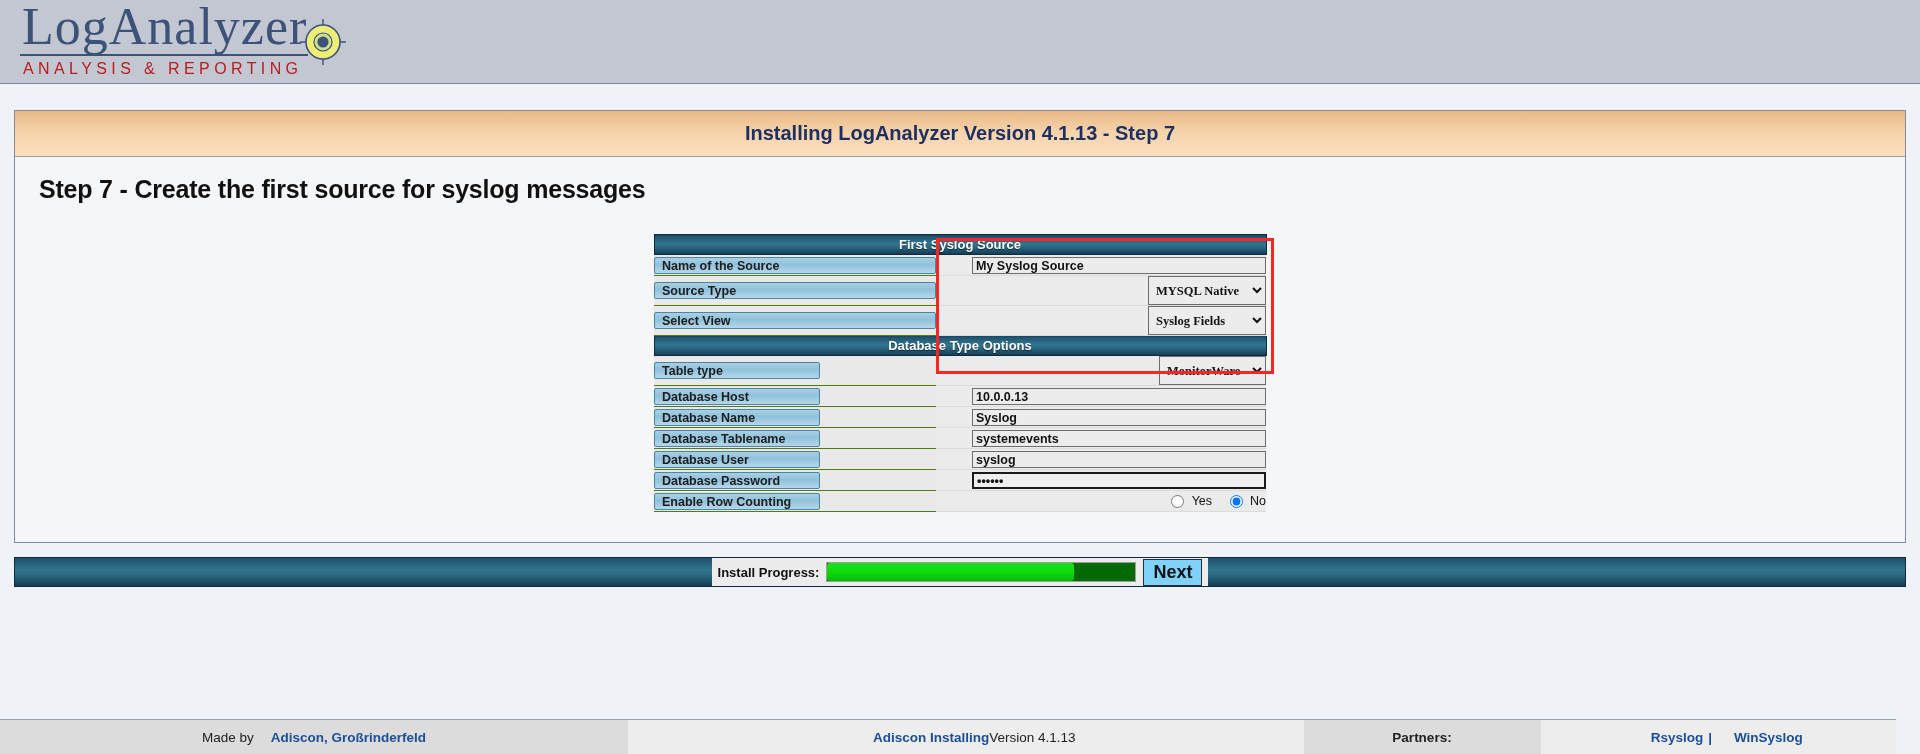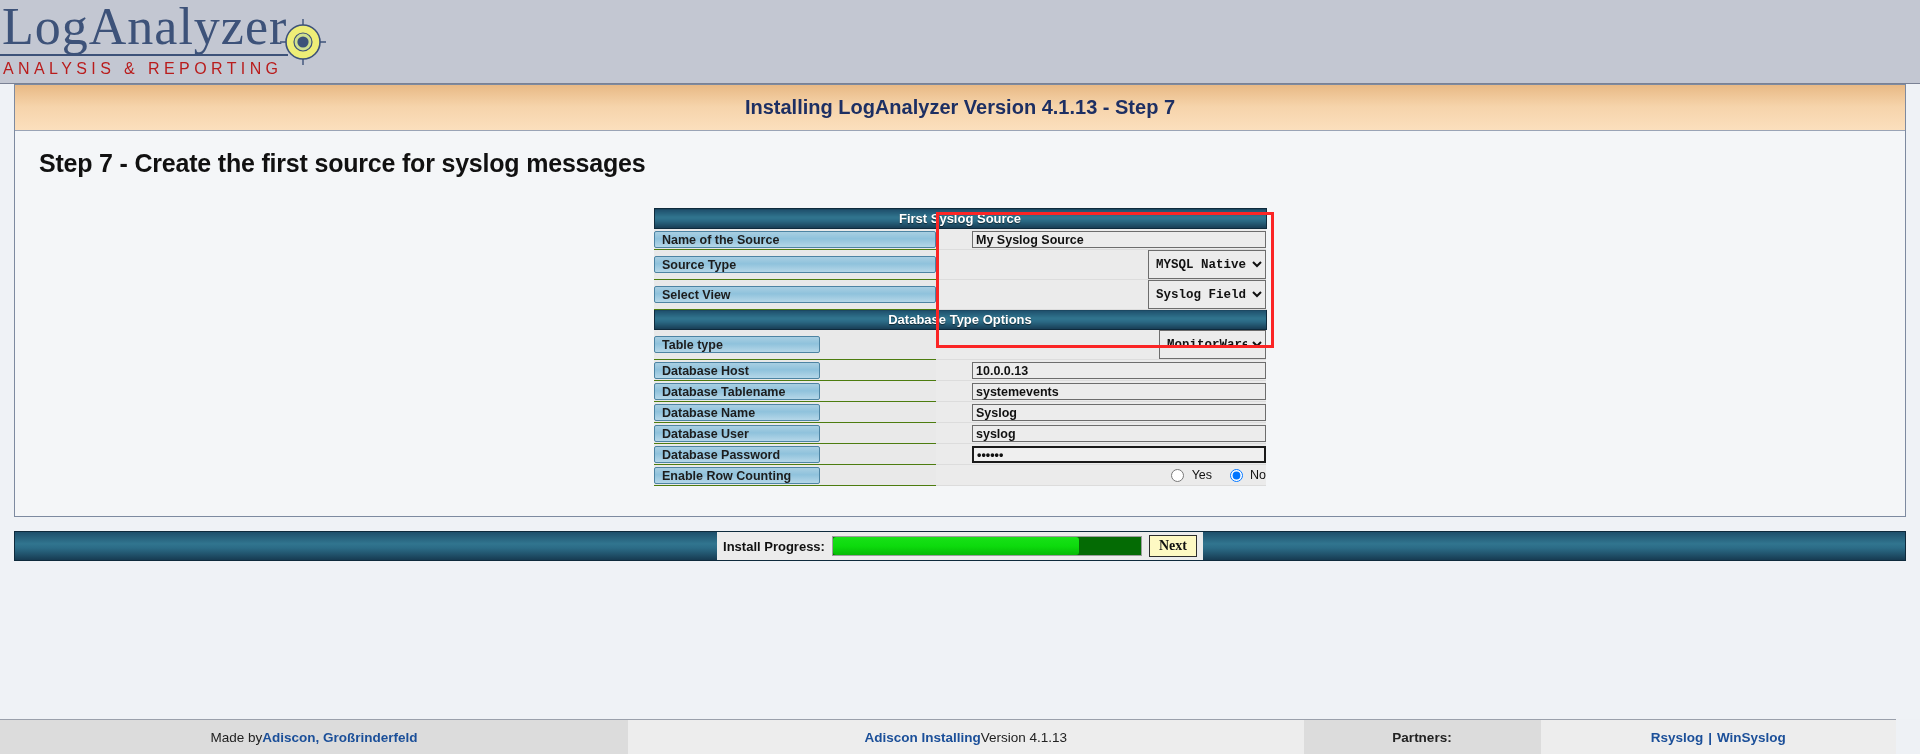--- a/index.html
+++ b/index.html
@@ -14,21 +14,21 @@
   
   #banner {
     width: 1920px;
     height: 84px;
     background: #c3c7d2;
     border-bottom: 1px solid #7a8194;
     position: relative;
   }
   #logo-wrap {
     position: absolute;
-    left: 0; top: 0px;
+    left: 20px; top: 0px;
     width: 330px; height: 84px;
   }
   #logo-word {
     font-family: "Liberation Serif", serif;
     font-size: 52px;
     color: #3d5279;
     letter-spacing: 1px;
     line-height: 54px;
     padding-left: 2px;
     border-bottom: 2px solid #3d5279;
@@ -49,20 +49,21 @@
     left: 280px; top: 19px;
     width: 46px; height: 46px;
   }
 
   
   #page {
     width: 1920px;
     height: 635px;
     background: #eff2f6;
     position: relative;
+    padding-top: 26px;
   }
   #content-frame {
     margin: 0 auto;
     width: 1892px;
     background: #f4f6f8;
     border: 1px solid #7d8aa0;
   }
   #titlebar {
     height: 46px;
     background: linear-gradient(to bottom, #e8b985 0%, #f6d4ab 48%, #fbdfbd 100%);
@@ -147,21 +148,21 @@
     font-weight: bold;
     color: #111;
     border: 1px solid #6d6d6d;
     background: #ececec;
     padding: 0 3px;
     outline: none;
   }
   input.txt.focused { border: 2px solid #1a1a1a; background: #efefef; }
 
   select.sel {
-    font-family: Liberation Mono, monospace;
+    font-family: Liberation Serif, serif;
     font-size: 12.5px;
     font-weight: bold;
     color: #111;
     border: 1px solid #6d6d6d;
     background: #ececec;
     height: 29px;
     padding: 0 2px 0 3px;
     outline: none;
   }
   select.sel.w120 { width: 118px; }
@@ -205,25 +206,25 @@
     border: 1px solid #9d9d9d;
     position: relative;
     overflow: hidden;
   }
   #progress-fill {
     height: 100%;
     background: linear-gradient(to bottom, #18e018 0%, #0ddb0d 50%, #06bb06 100%);
     border-radius: 3px;
   }
   #next-btn {
-    font-family: Liberation Serif, serif;
-    font-size: 14px;
+    font-family: Liberation Sans, sans-serif;
+    font-size: 18px;
     font-weight: bold;
     color: #111;
-    background: #fef9c3;
+    background: #7dd3fc;
     border: 1px solid #2d2d2d;
     padding: 2px 9px;
     cursor: pointer;
   }
 
   #spacer-after-progress { height: 22px; background: #eff2f6; }
 
   
   #footer {
     width: 1896px;
@@ -233,21 +234,21 @@
     display: flex;
     align-items: center;
     font-size: 13.5px;
     color: #222;
   }
   #footer .cell { height: 35px; display: flex; align-items: center; justify-content: center; }
   #f1 { width: 636px; background: #dcdcdc; }
   #f2 { width: 684px; background: #ededed; }
   #f3 { width: 240px; background: #dcdcdc; font-weight: bold; }
   #f4 { width: 360px; background: #ededed; }
-  #footer a { color: #1b4f99; text-decoration: none; font-weight: bold; }
+  #footer a { color: #1b4f99; text-decoration: none; font-weight: bold; margin-left: 17px; }
   #footer .sep { color:#1b4f99; margin: 0 5px; font-weight: bold; }
 </style>
 </head>
 <body>
 
 <div id="banner">
   <div id="logo-wrap">
     <div id="logo-word">LogAnalyzer</div>
     <div id="logo-sub">ANALYSIS &amp; REPORTING</div>
     <svg id="logo-target" viewBox="0 0 46 46">
@@ -329,33 +330,33 @@
             <td class="lbl-cell narrow">
               <div class="lbl-inner">Database Host</div>
             </td>
             <td class="val-cell">
               <input class="txt" type="text" value="10.0.0.13" style="">
             </td>
           </tr>
 
           <tr>
             <td class="lbl-cell narrow">
+              <div class="lbl-inner">Database Name</div>
+            </td>
+            <td class="val-cell">
+              <input class="txt" type="text" value="Syslog" style="">
+            </td>
+          </tr>
+
+          <tr>
+            <td class="lbl-cell narrow">
               <div class="lbl-inner">Database Tablename</div>
             </td>
             <td class="val-cell">
               <input class="txt" type="text" value="systemevents" style="">
-            </td>
-          </tr>
-
-          <tr>
-            <td class="lbl-cell narrow">
-              <div class="lbl-inner">Database Name</div>
-            </td>
-            <td class="val-cell">
-              <input class="txt" type="text" value="Syslog" style="">
             </td>
           </tr>
 
           <tr>
             <td class="lbl-cell narrow">
               <div class="lbl-inner">Database User</div>
             </td>
             <td class="val-cell">
               <input class="txt" type="text" value="syslog" style="">
             </td>

